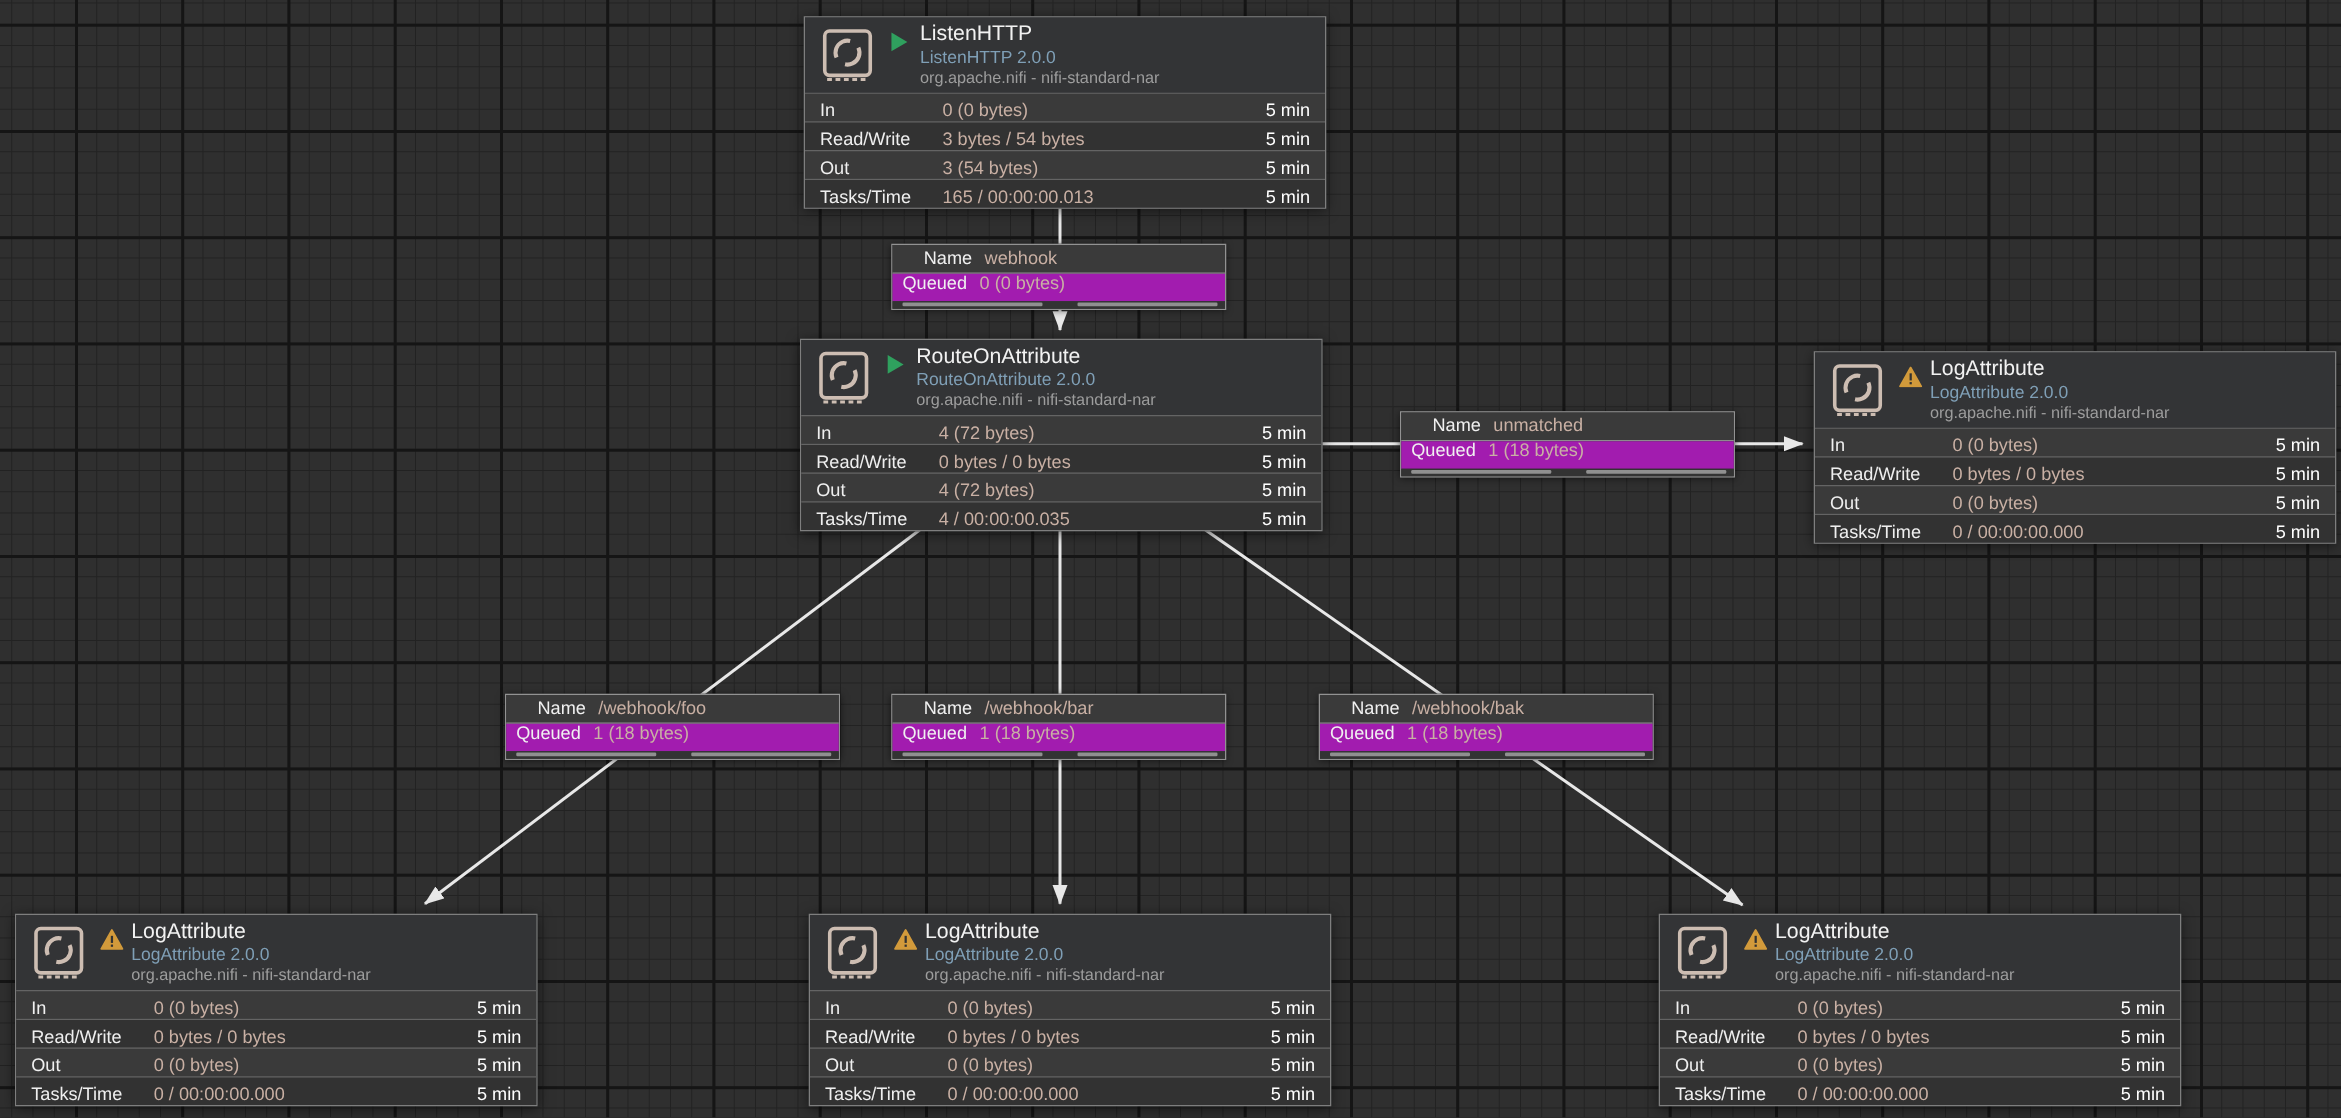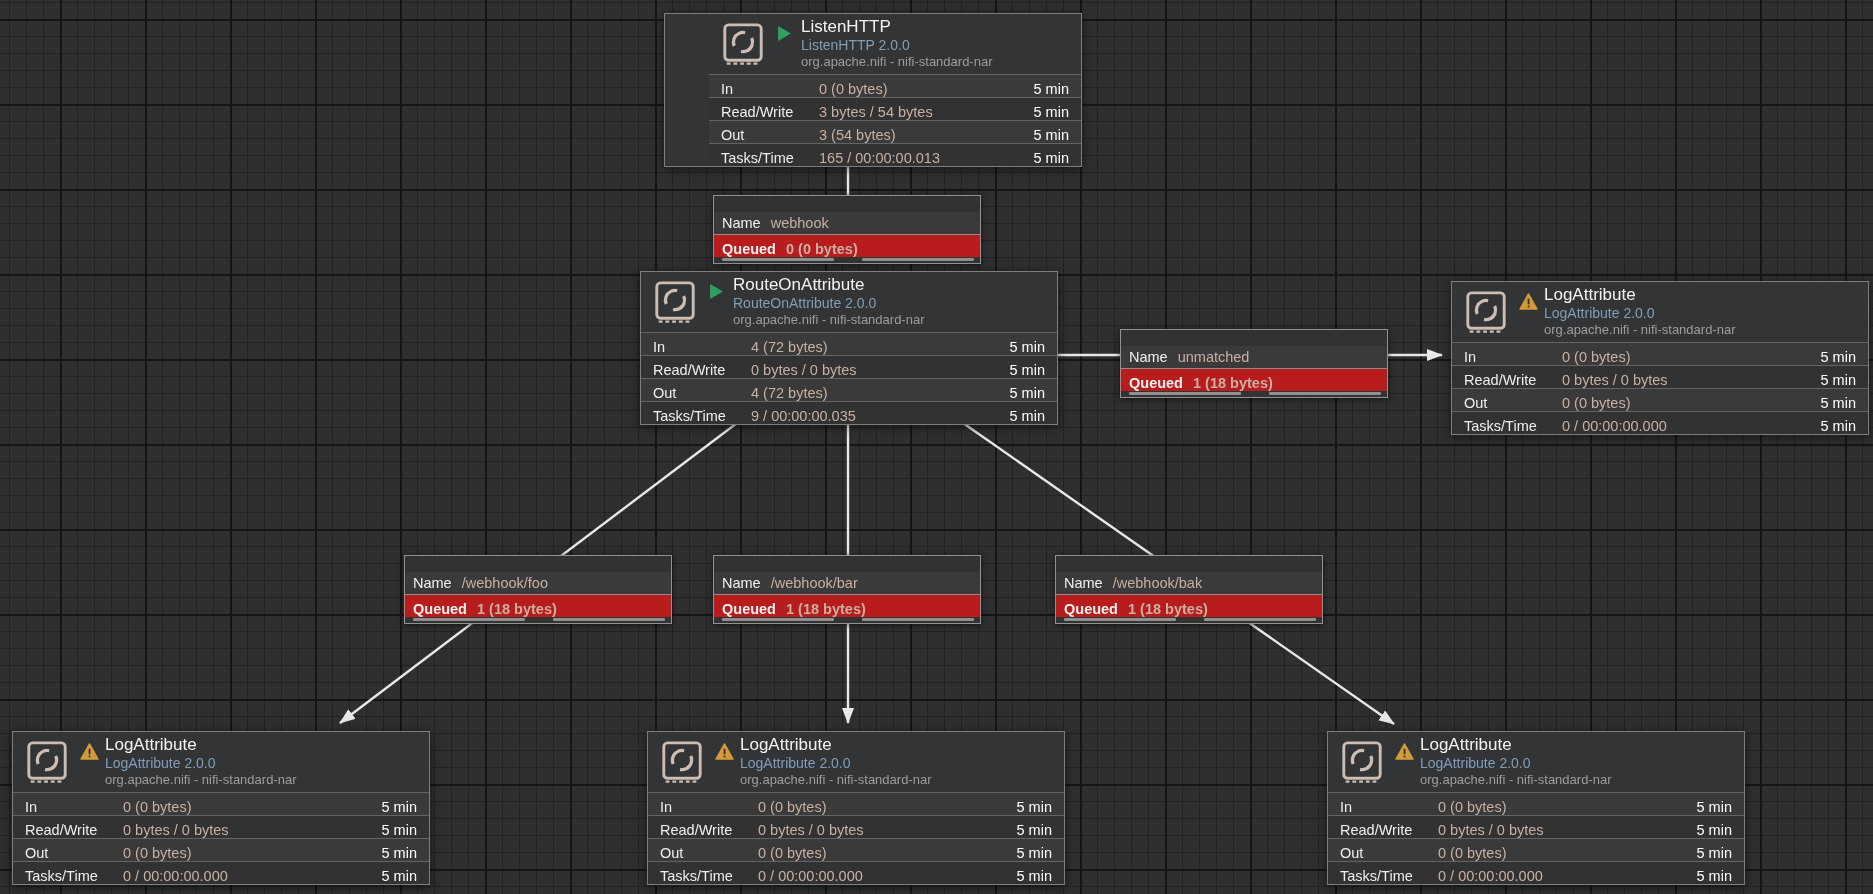--- a/index.html
+++ b/index.html
@@ -35,22 +35,22 @@
   .rl{width:98px;color:#efefef;flex:none;}
   .rv{flex:1;color:#c9b0a4;}
   .rw{color:#ffffff;flex:none;margin-top:30px;}
   
   .conn-label{
     position:absolute;width:268px;z-index:2;
     background:#323232;border:1px solid #929292;
     box-shadow:0 1px 6px rgba(0,0,0,.6);
     font-size:14.5px;box-sizing:border-box;
   }
-  .cl-name{height:22px;display:flex;align-items:center;padding:0 8px;background:#3a3a3a;border-bottom:1px solid #8d8d8d;margin-top:16px;}
-  .cl-queued{height:22px;display:flex;align-items:flex-end;padding:0 8px;background:#b91c1c;font-weight:bold;}
+  .cl-name{height:22px;display:flex;align-items:center;padding:0 25px;background:#3a3a3a;border-bottom:1px solid #8d8d8d;}
+  .cl-queued{height:22px;display:flex;align-items:flex-start;padding:0 8px;background:#a21caf;}
   .cl-key{color:#f0f0f0;margin-right:10px;flex:none;}
   .cl-val{color:#c9b0a4;white-space:nowrap;}
   .qbars{position:relative;height:6px;background:#333333;}
   .qbar{position:absolute;top:1px;height:3px;background:#909090;border-radius:1px;}
   .qbar.l{left:8px;width:112px;}
   .qbar.r{left:148px;width:112px;}
 </style>
 </head>
 <body>
 
@@ -137,21 +137,21 @@
     <div class="cl-queued">
       <span class="cl-key">Queued</span>
       <span class="cl-val">1 (18 bytes)</span>
     </div>
     <div class="qbars">
       <span class="qbar l"></span>
       <span class="qbar r"></span>
     </div>
   </div>
 
-  <div class="proc" style="left:664px;top:13px;padding-left:44px;">
+  <div class="proc" style="left:643px;top:13px;">
     <div class="phead">
       <span class="picon">
         <svg width="46" height="46" viewBox="0 0 48 48">
             <rect x="5" y="4" width="38" height="37" rx="4" fill="none" stroke="#cdbdb2" stroke-width="3"></rect>
             <circle cx="24" cy="22" r="10" fill="none" stroke="#cdbdb2" stroke-width="3.4" stroke-dasharray="22 9.4" transform="rotate(-25 24 22)"></circle>
             <path d="M7 44.5 h4 M14 44.5 h4 M21 44.5 h4 M28 44.5 h4 M35 44.5 h4" stroke="#cdbdb2" stroke-width="2.4"></path>
           </svg>
       </span>
       <span class="pstatus">
         <svg width="17" height="17" viewBox="0 0 16 16">
@@ -216,21 +216,21 @@
         <span class="rv">0 bytes / 0 bytes</span>
         <span class="rw">5 min</span>
       </div>
     <div class="prow">
         <span class="rl">Out</span>
         <span class="rv">4 (72 bytes)</span>
         <span class="rw">5 min</span>
       </div>
     <div class="prow">
         <span class="rl">Tasks/Time</span>
-        <span class="rv">9 / 00:00:00.035</span>
+        <span class="rv">4 / 00:00:00.035</span>
         <span class="rw">5 min</span>
       </div>
   </div>
 
   <div class="proc" style="left:1451px;top:281px;">
     <div class="phead">
       <span class="picon">
         <svg width="46" height="46" viewBox="0 0 48 48">
             <rect x="5" y="4" width="38" height="37" rx="4" fill="none" stroke="#cdbdb2" stroke-width="3"></rect>
             <circle cx="24" cy="22" r="10" fill="none" stroke="#cdbdb2" stroke-width="3.4" stroke-dasharray="22 9.4" transform="rotate(-25 24 22)"></circle>

